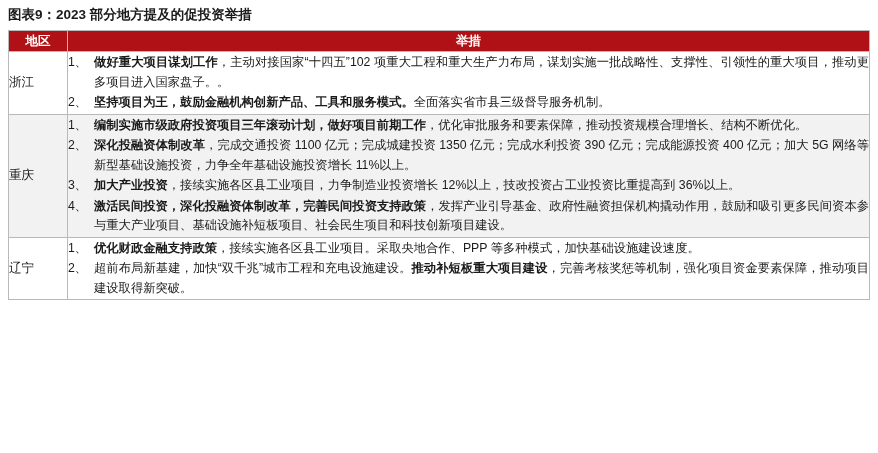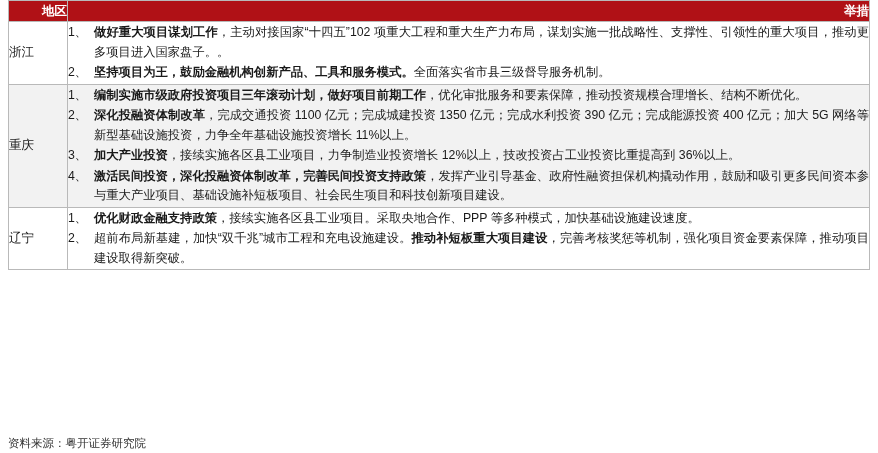--- a/index.html
+++ b/index.html
@@ -39,21 +39,21 @@
   table.measures th, table.measures td {
     border: 1px solid #b9b9b9;
     vertical-align: middle;
     padding: 0;
   }
   thead th {
     background: #b01116;
     color: #ffffff;
     font-size: 12.5px;
     font-weight: bold;
-    text-align: right;
+    text-align: center;
     padding: 3px 6px;
     border: 1px solid #b01116;
     height: 20px;
     margin-left: 34px;
   }
   th.col-region { width: 58px; }
   th.col-measure { width: auto; }
 
   td.region {
     width: 58px;
@@ -100,20 +100,21 @@
     bottom: 2px;
     font-size: 11.5px;
     color: #333333;
   }
 </style>
 </head>
 <body>
 
 <div class="page">
 
+  <div class="fig-title">图表9：2023 部分地方提及的促投资举措</div>
 
   <table class="measures">
     <thead>
       <tr>
         <th class="col-region">地区</th>
         <th class="col-measure">举措</th>
       </tr>
     </thead>
     <tbody id="tbody">
         <tr class="plain">
@@ -159,14 +160,13 @@
             </div>
             <div class="item">
               <span class="num">2、</span>
               <span class="txt"><span>超前布局新基建，加快“双千兆”城市工程和充电设施建设。</span><b>推动补短板重大项目建设</b><span>，完善考核奖惩等机制，强化项目资金要素保障，推动项目建设取得新突破。</span></span>
             </div>
           </td>
         </tr>
       </tbody>
   </table>
 
-  <div class="source">资料来源：粤开证券研究院</div>
 </div>
 
 </body></html>

